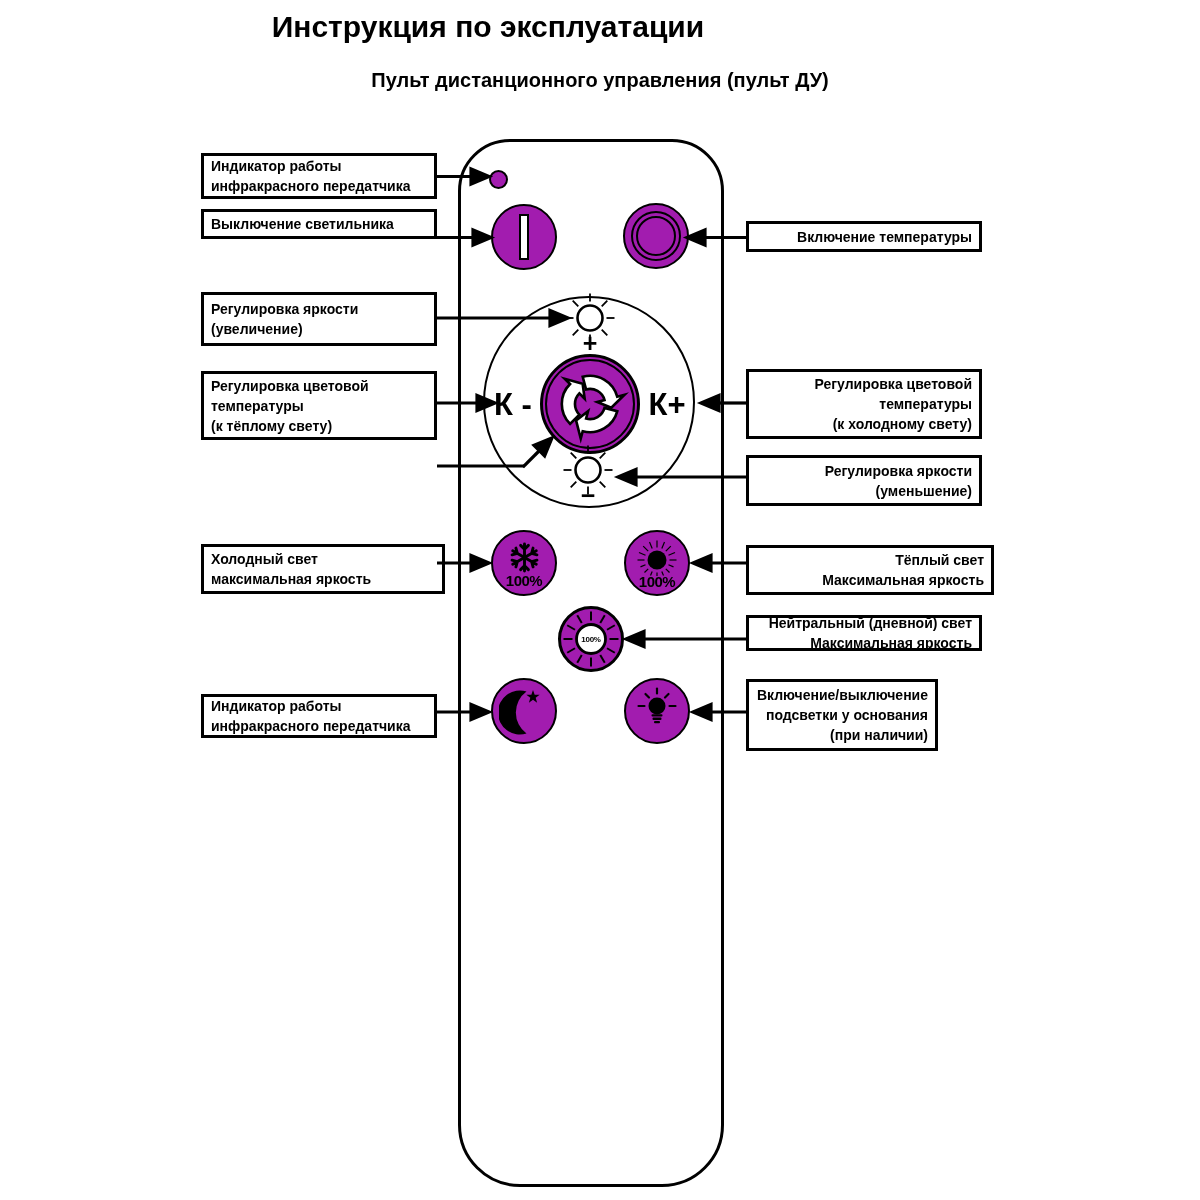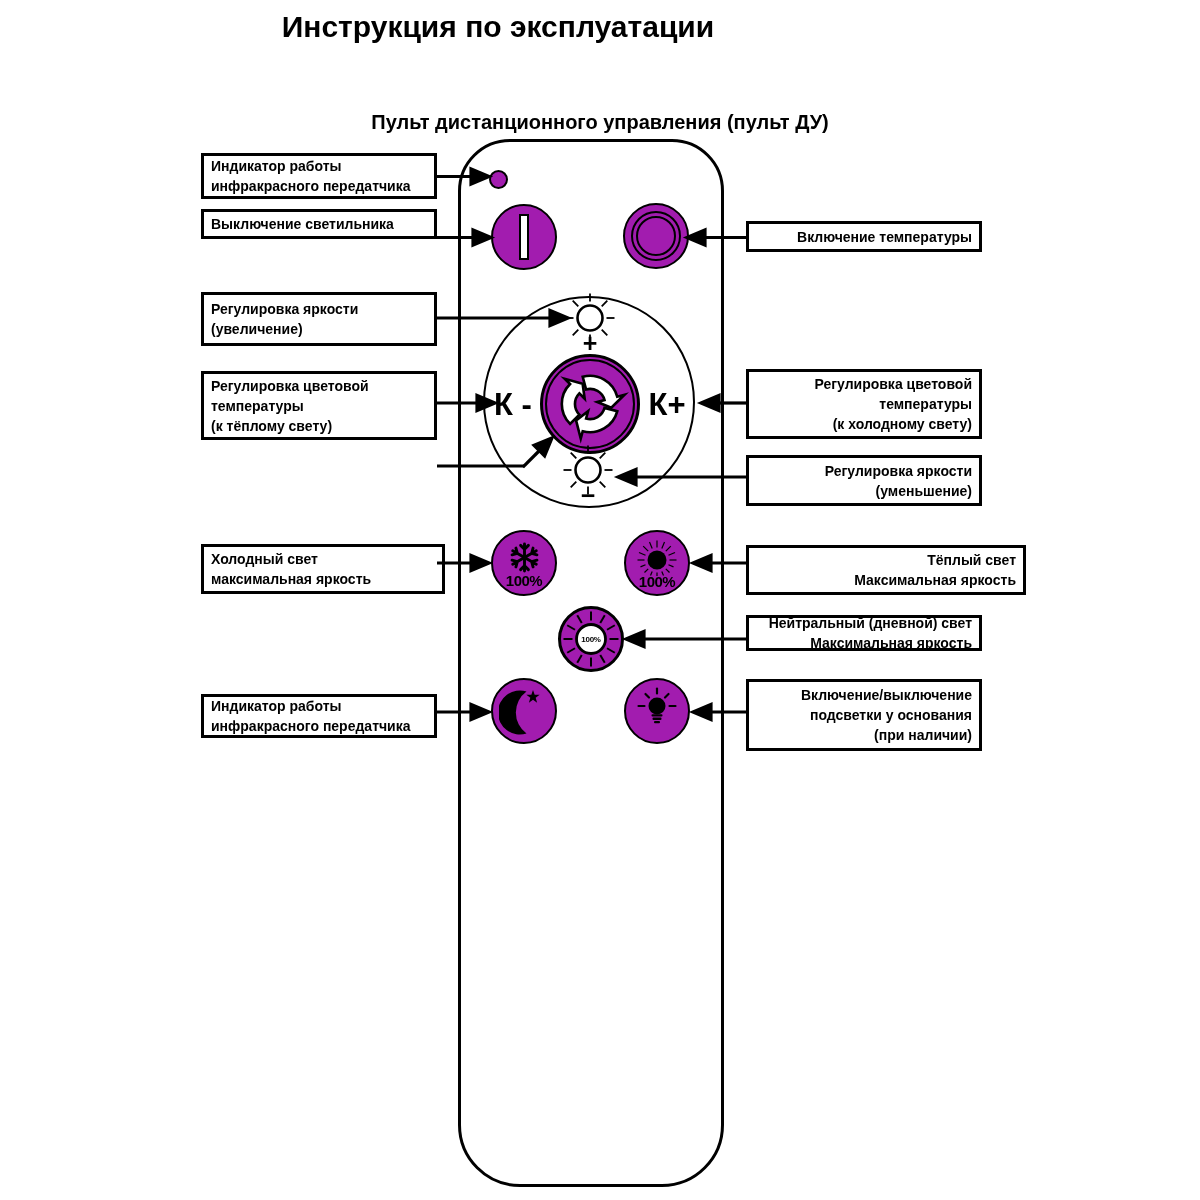--- a/index.html
+++ b/index.html
@@ -1,21 +1,21 @@
 <!DOCTYPE html>
 <html lang="ru"><head>
 <meta charset="utf-8">
 <style>
   html,body{margin:0;padding:0;background:#fff;}
   .page{
     position:relative;width:1200px;height:1200px;background:#fff;overflow:hidden;
     font-family:"Liberation Sans",sans-serif;font-weight:bold;color:#000;
   }
-  .title{position:absolute;top:10px;left:18px;width:960px;text-align:center;font-size:30px;}
-  .subtitle{position:absolute;top:69px;left:0;width:1200px;text-align:center;font-size:20px;margin-top:42px;}
+  .title{position:absolute;top:10px;left:8px;width:960px;text-align:center;font-size:30px;}
+  .subtitle{position:absolute;top:69px;left:0;width:1200px;text-align:center;font-size:20px;}
   .remote{
     position:absolute;left:458px;top:139px;width:266px;height:1048px;box-sizing:border-box;
     border:3px solid #000;border-radius:52px 52px 62px 62px;background:#fff;
   }
   .circle{position:absolute;box-sizing:border-box;border:2.5px solid #000;border-radius:50%;background:#a21caf;}
   .btn{display:flex;flex-direction:column;align-items:center;justify-content:center;}
   .ir-dot{left:489px;top:170px;width:19px;height:19px;}
   .pwr-off{left:491px;top:204px;width:66px;height:66px;}
   .pwr-off-bar{box-sizing:border-box;width:10px;height:46px;border:2.5px solid #000;background:#fff;}
   .pwr-on{left:623px;top:203px;width:66px;height:66px;}
@@ -225,25 +225,25 @@
 максимальная яркость</div>
   <div class="box" style="left:201px;top:694px;width:236px;height:44px">Индикатор работы
 инфракрасного передатчика</div>
 
   <div class="box right" style="left:746px;top:221px;width:236px;height:31px">Включение температуры</div>
   <div class="box right" style="left:746px;top:369px;width:236px;height:70px">Регулировка цветовой
 температуры
 (к холодному свету)</div>
   <div class="box right" style="left:746px;top:455px;width:236px;height:51px">Регулировка яркости
 (уменьшение)</div>
-  <div class="box right" style="left:746px;top:545px;width:280px;height:50px">Тёплый свет
+  <div class="box right" style="left:746px;top:545px;width:248px;height:50px">Тёплый свет
 Максимальная яркость</div>
   <div class="box right" style="left:746px;top:615px;width:236px;height:36px">Нейтральный (дневной) свет
 Максимальная яркость</div>
-  <div class="box right" style="left:746px;top:679px;width:236px;height:72px">Включение/выключение
+  <div class="box right" style="left:746px;top:679px;width:192px;height:72px">Включение/выключение
 подсветки у основания
 (при наличии)</div>
 
   <svg class="overlay">
     <g stroke="#000" stroke-width="3.2" fill="#000">
       <g>
           <line x1="437" y1="176.5" x2="472" y2="176.5"></line>
           <polygon points="489,176.5 471,169 471,184"></polygon>
         </g>
       <g>

